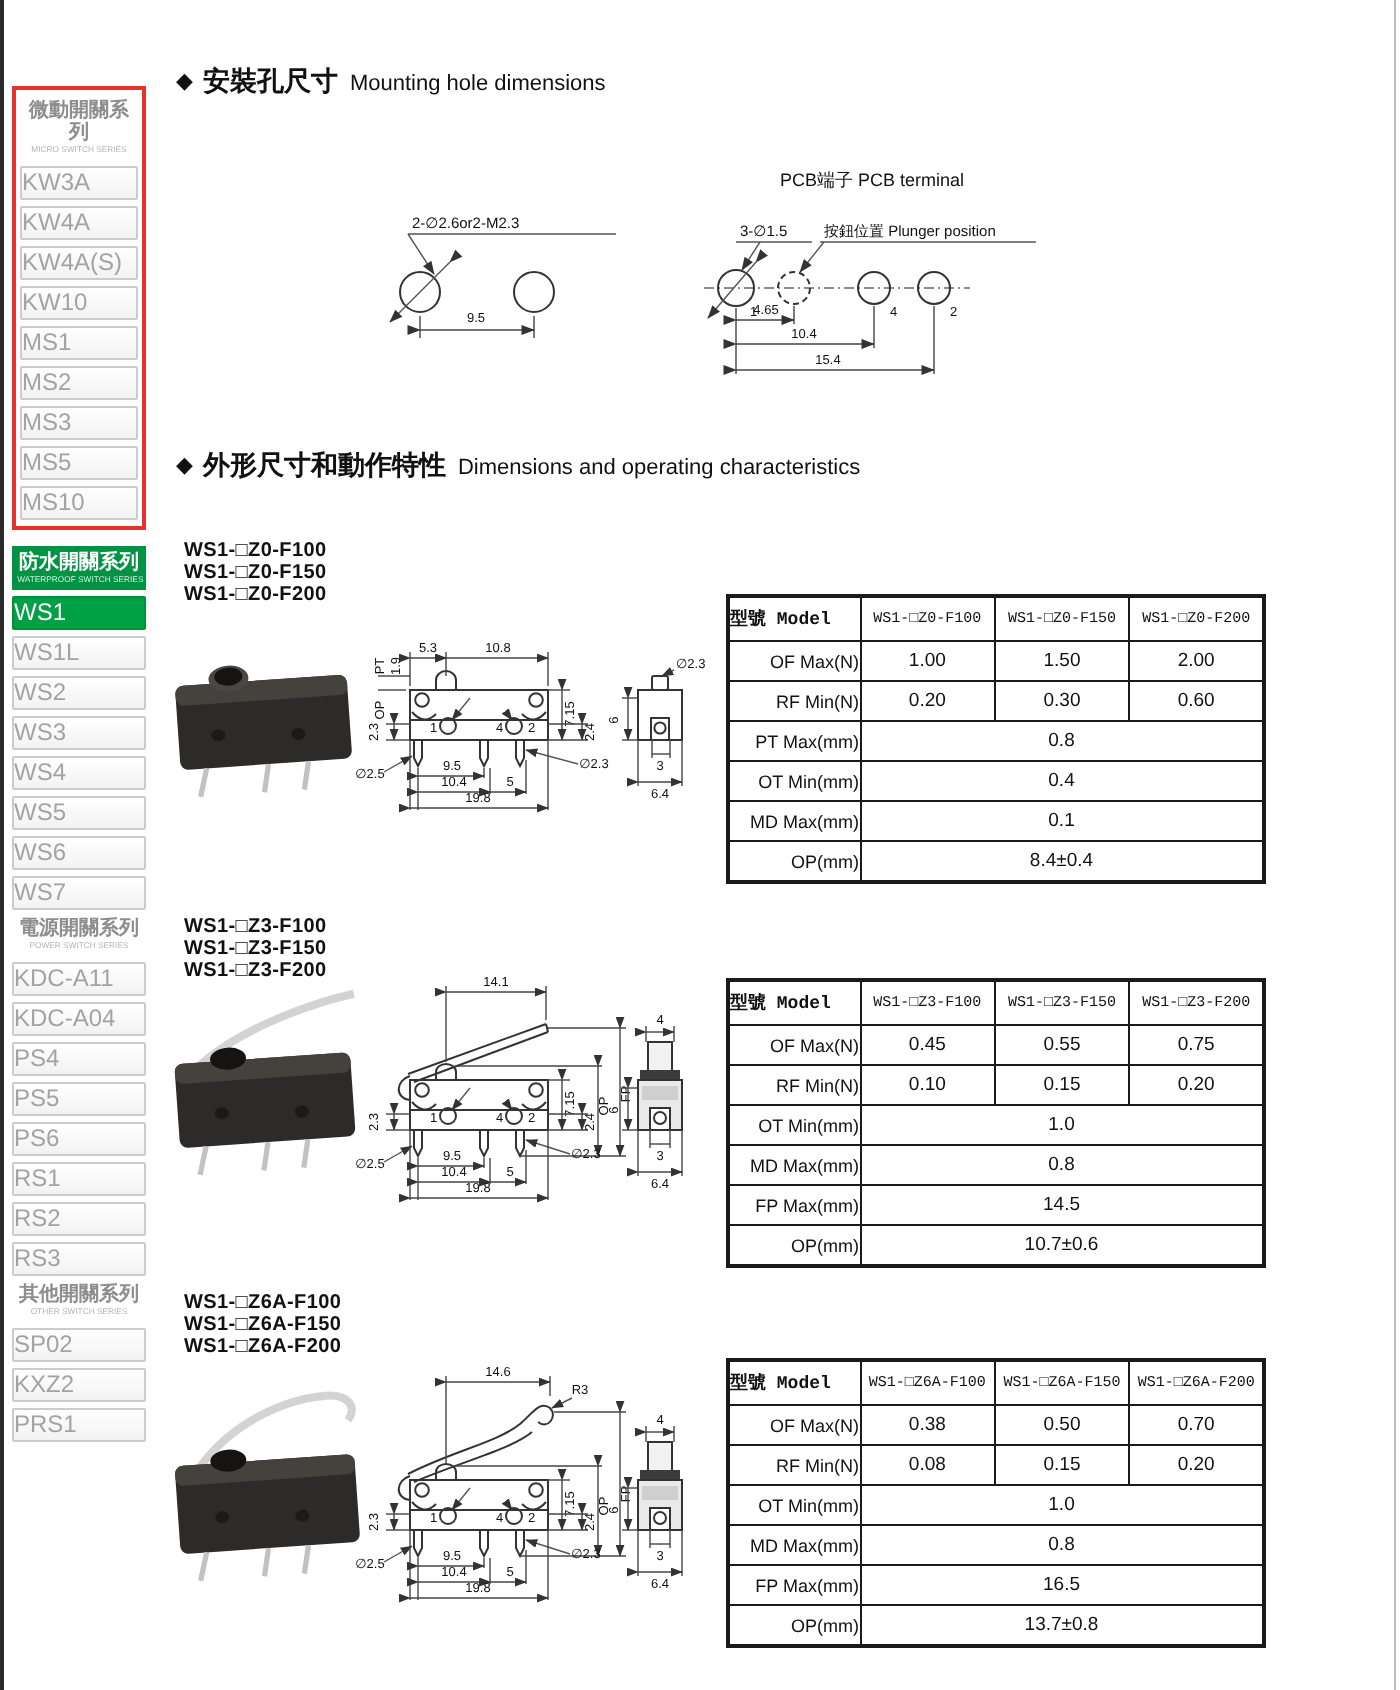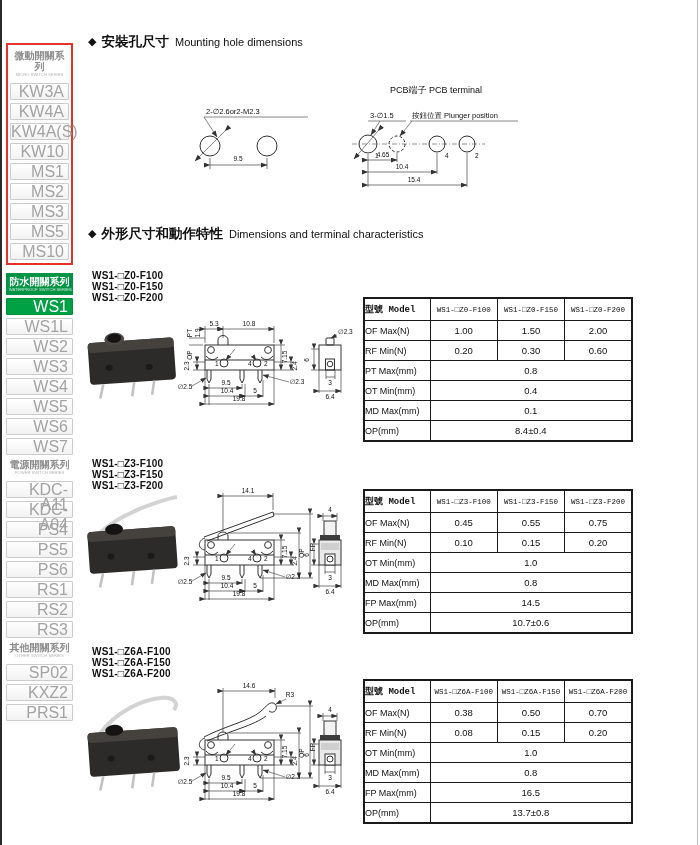--- a/index.html
+++ b/index.html
@@ -10,21 +10,21 @@
 
   
   .sidebar { position:absolute; left:6px; top:43px; width:67px; }
   .sgroup-red { border:2px solid #e5332a; padding:1px 2px 3px 2px; margin-bottom:8px; }
   .side-header { text-align:center; padding:3px 0 2px 0; margin:1px 0 0 0; }
   .side-header .zh { display:block; font-size:10px; font-weight:bold; color:#8e8e8e; line-height:11px; }
   .side-header .en { display:block; font-size:4.5px; color:#b5b5b5; line-height:6px; transform:scale(0.92); white-space:nowrap; }
   .side-header.green { background:#009344; }
   .side-header.green .zh { color:#fff;text-align:center; }
   .side-header.green .en { color:#d2ecdd; }
-  .side-item { height:15px; line-height:15px; text-align:right; padding-right:4px; font-size:16px;
+  .side-item { height:15px; line-height:15px; padding-right:4px; font-size:12px;
                color:#a3a3a3; background:linear-gradient(#ffffff,#f2f2f2); border:1px solid #cccccc;
                border-radius:1px; margin-top:3px; }
   .side-item.active { background:#00a045; color:#fff; font-weight:normal; border-color:#009039; }
 
   
   .sec-head { position:absolute; white-space:nowrap; }
   .sec-head .bullet { font-size:11px; vertical-align:1px; }
   .sec-head .zh { font-size:13.5px; font-weight:bold; margin-left:5px; }
   .sec-head .en { font-size:11px; margin-left:6px; }
 
@@ -41,21 +41,21 @@
   text.dl { font-size:7.5px; fill:#111; }
   text.dt { font-size:9px; fill:#111; }
 
   
   table.spec { position:absolute; width:270px; border-collapse:collapse; table-layout:fixed;
                border:2px solid #1a1a1a; background:#fff; }
   table.spec th, table.spec td { border:1px solid #1a1a1a; height:19px; padding:0; background:#fff; }
   table.spec tr.hd th { height:21px;font-family:Liberation Mono, monospace; }
   .th0 { font-size:9px; font-weight:bold; text-align:left; padding-left:4px; }
   .mh  { font-size:7.5px; font-weight:normal; text-align:center; }
-  .lab { font-size:9px; text-align:left; padding-left:4px; }
+  .lab { font-size:9px; text-align:right; padding-left:4px; }
   .v   { font-size:9.5px; text-align:center; }
 </style>
 </head>
 <body>
 
 <div class="page">
   <div class="edge-l"></div>
   <div class="edge-r"></div>
 
   <div class="sidebar">
@@ -160,21 +160,21 @@
     <line class="dim" x1="117" y1="75" x2="117" y2="109"></line>
     <line class="dim" x1="18" y1="82" x2="47" y2="82" marker-start="url(#a2)" marker-end="url(#a2)"></line>
     <text class="d" x="33" y="79" text-anchor="middle">4.65</text>
     <line class="dim" x1="18" y1="94" x2="87" y2="94" marker-start="url(#a2)" marker-end="url(#a2)"></line>
     <text class="d" x="52" y="91" text-anchor="middle">10.4</text>
     <line class="dim" x1="18" y1="107" x2="117" y2="107" marker-start="url(#a2)" marker-end="url(#a2)"></line>
     <text class="d" x="64" y="104" text-anchor="middle">15.4</text>
   </svg>
 
   <div class="sec-head" style="left:88px;top:224px">
-    <span class="bullet">◆</span><span class="zh">外形尺寸和動作特性</span><span class="en">Dimensions and terminal characteristics</span>
+    <span class="bullet">◆</span><span class="zh">外形尺寸和動作特性</span><span class="en">Dimensions and operating characteristics</span>
   </div>
 
   <div class="models" style="left:92px;top:270px">
     <div>WS1-□Z0-F100</div>
     <div>WS1-□Z0-F150</div>
     <div>WS1-□Z0-F200</div>
   </div>
 
   <svg class="abs" style="left:85px;top:300px" width="320" height="112" viewBox="0 0 320 112">
     <defs>

